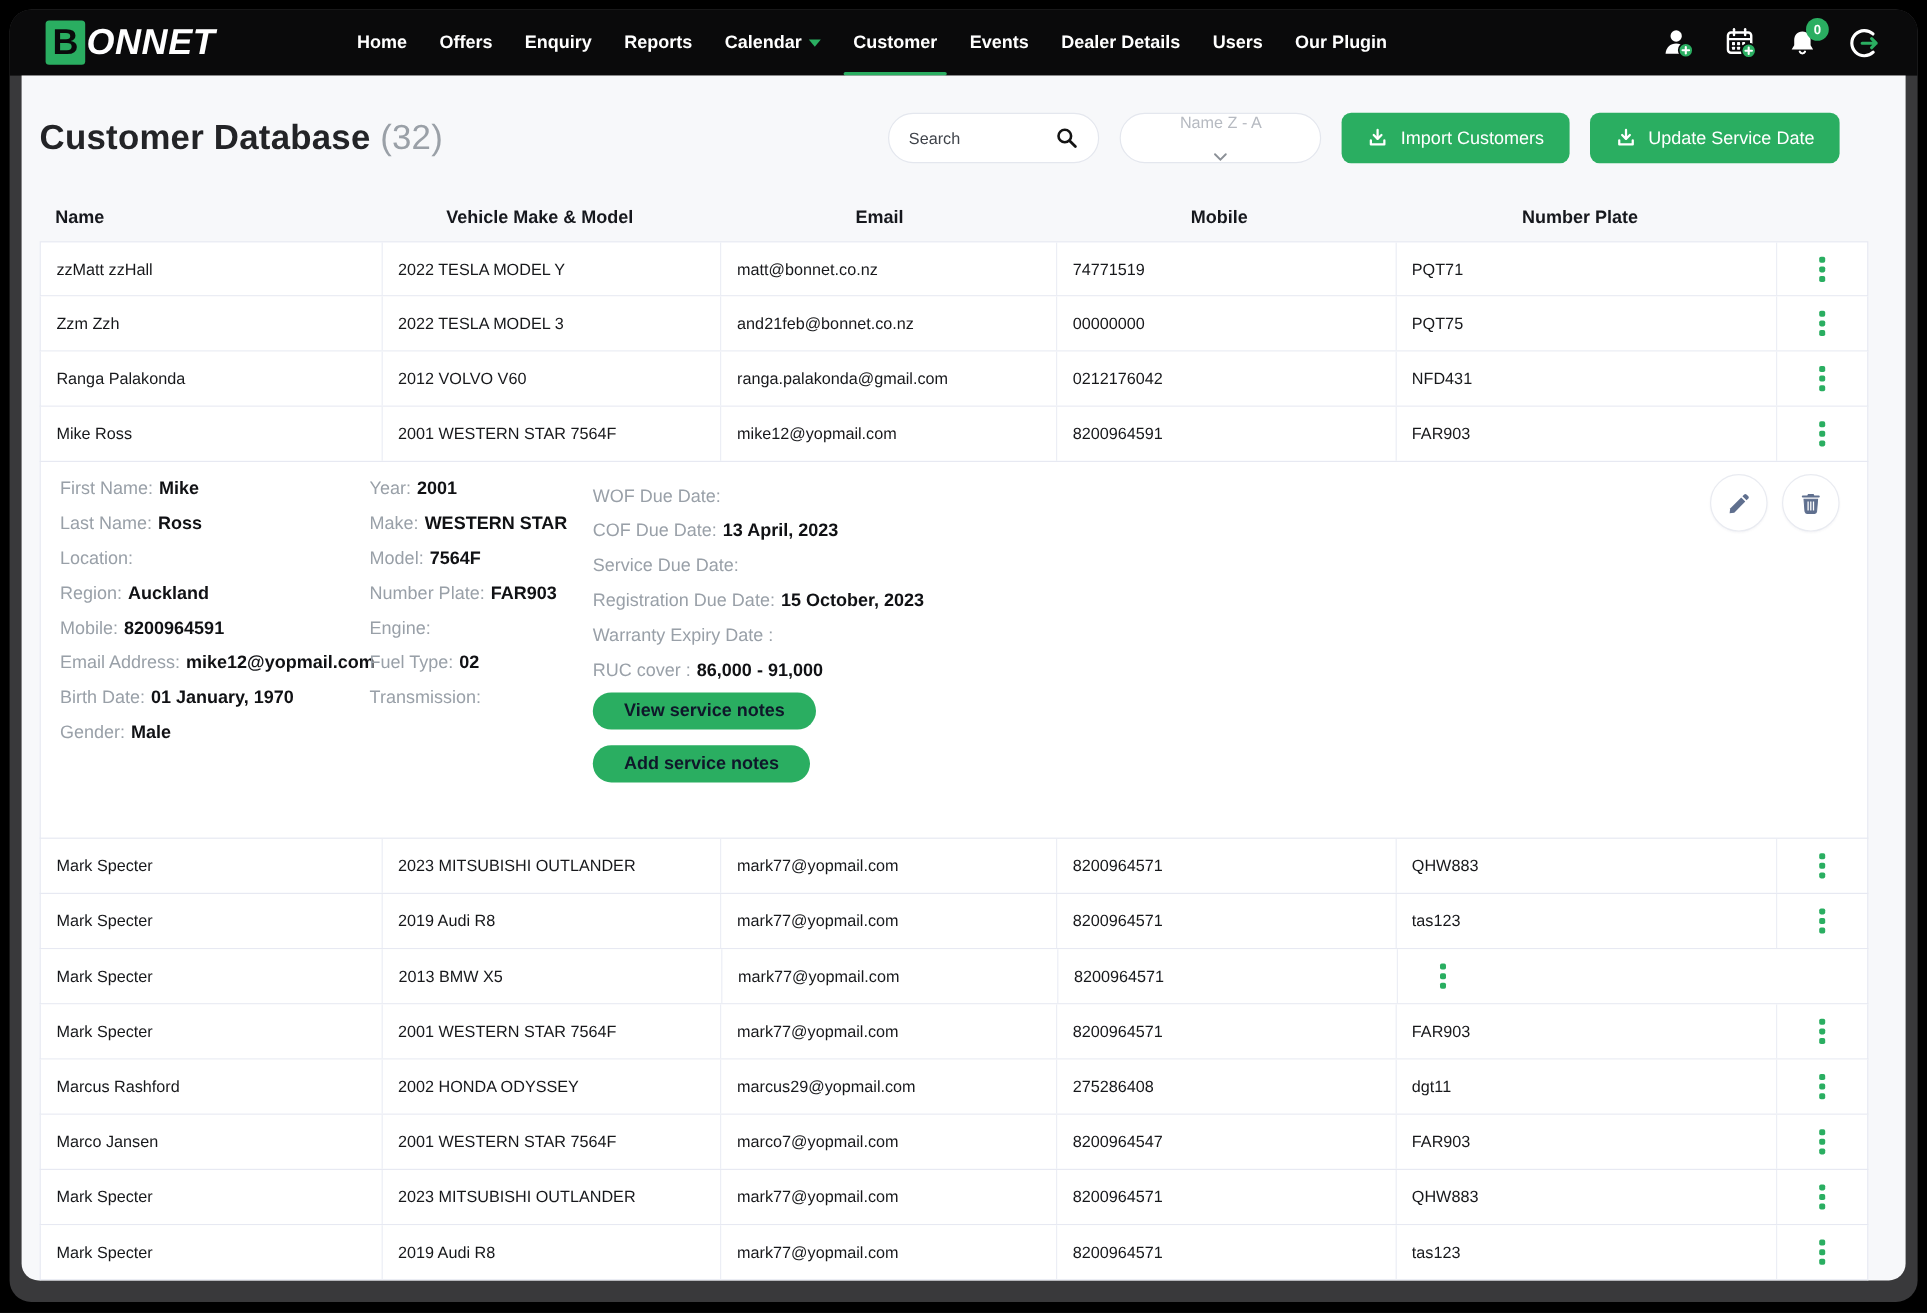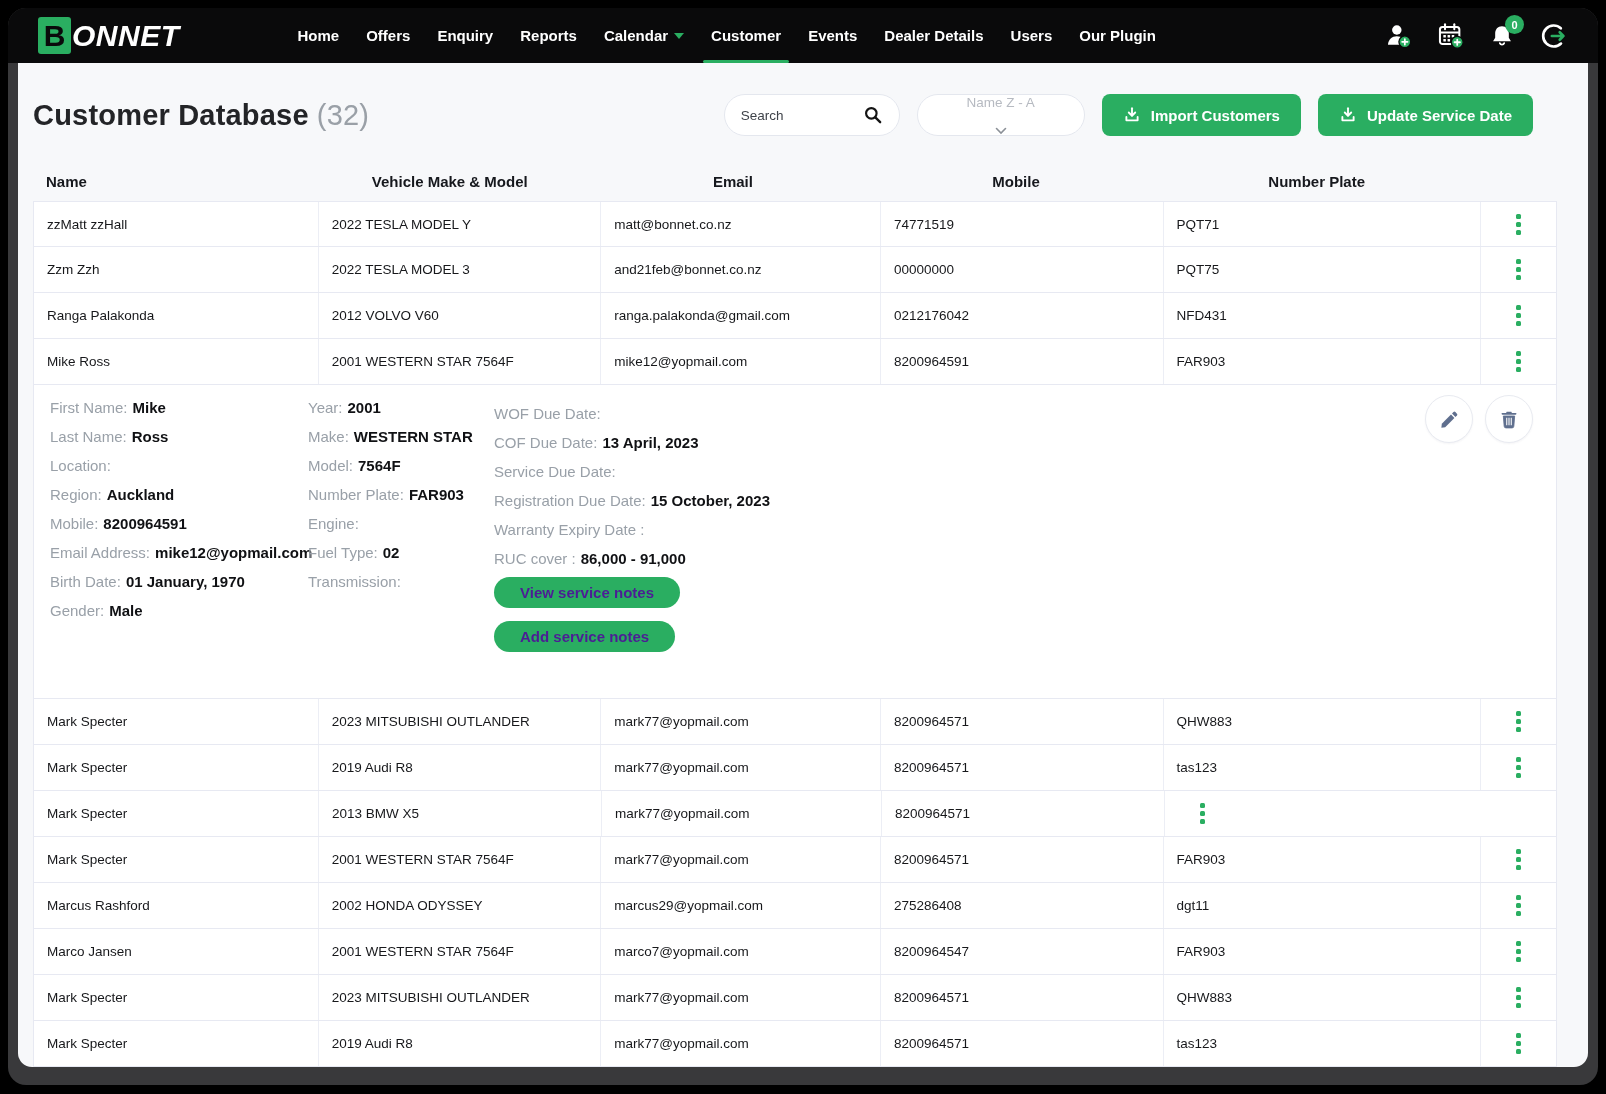--- a/index.html
+++ b/index.html
@@ -43,21 +43,21 @@
     margin-right:40px; }
   .pill { height:42px; background:#fff; border:1px solid #e4e7ee; border-radius:21px;
     display:flex; align-items:center; padding:0 16px; }
   .search-pill { width:176px; justify-content:space-between; cursor:text; }
   .search-pill input { border:none; outline:none; width:118px; font-size:13.5px;
     color:#2c2f33; background:transparent; font-family:inherit; }
   .search-pill input::placeholder { color:#3f434a; opacity:1; }
   .sort-pill { width:168px; justify-content:space-between; cursor:pointer;
     font-size:13.5px; color:#b6bac1;flex-direction:column; }
   .btn { height:42px; border:none; border-radius:8px; background:var(--green);
-    color:#fff; font-weight:700; font-size:15px; font-family:inherit;
+    color:#fff; font-weight:400; font-size:15px; font-family:inherit;
     display:flex; align-items:center; gap:10px; padding:0 21px; cursor:pointer; }
 
   
   .table { margin-top:24px; width:1524px; }
   .thead { display:flex; height:40px; align-items:center;gap:24px; }
   .th { font-size:15px; font-weight:700; color:#16181d; text-align:center; }
   .th:first-child { text-align:left; padding-left:13px; }
   .c-name{width:284px;} .c-vehicle{width:283px;} .c-email{width:280px;}
   .c-mobile{width:283px;} .c-plate{width:318px;} .c-actions{width:76px;}
   .trow { display:flex; background:#fff; border:1px solid #e7e9f2; border-top:none;
@@ -75,21 +75,21 @@
   .detail { position:relative; background:#fff; border:1px solid #e7e9f2;
     border-top:none; height:314px; }
   .dgroup { position:absolute; top:12px; }
   #detail-personal { left:16px; }
   #detail-vehicle  { left:274px; }
   #detail-dates    { left:460px; top:18px; }
   .field { line-height:21px; margin-bottom:8px; font-size:15px; white-space:nowrap; }
   .field .lbl { color:#99a0a8; }
   .field .val { color:#101114; font-weight:700; margin-left:5px; }
   .note-btn { display:block; height:31px; border:none; border-radius:16px;
-    background:var(--green); color:#4c1d95; font-weight:700; font-size:15px;
+    background:var(--green); color:#0f172a; font-weight:700; font-size:15px;
     font-family:inherit; padding:0 26px; cursor:pointer; }
   .note-btn.view { margin-top:8px; }
   .note-btn.add { margin-top:13px; }
   .circle-btn { position:absolute; top:10px; width:48px; height:48px;
     border-radius:50%; background:#fff; border:1px solid #e9ebf1;
     display:flex; align-items:center; justify-content:center; cursor:pointer;
     box-shadow:0 1px 2px rgba(30,40,70,.05); }
   .circle-btn.edit { right:83px; }
   .circle-btn.del { right:23px; }
   :root { --green:#2aae61; }

